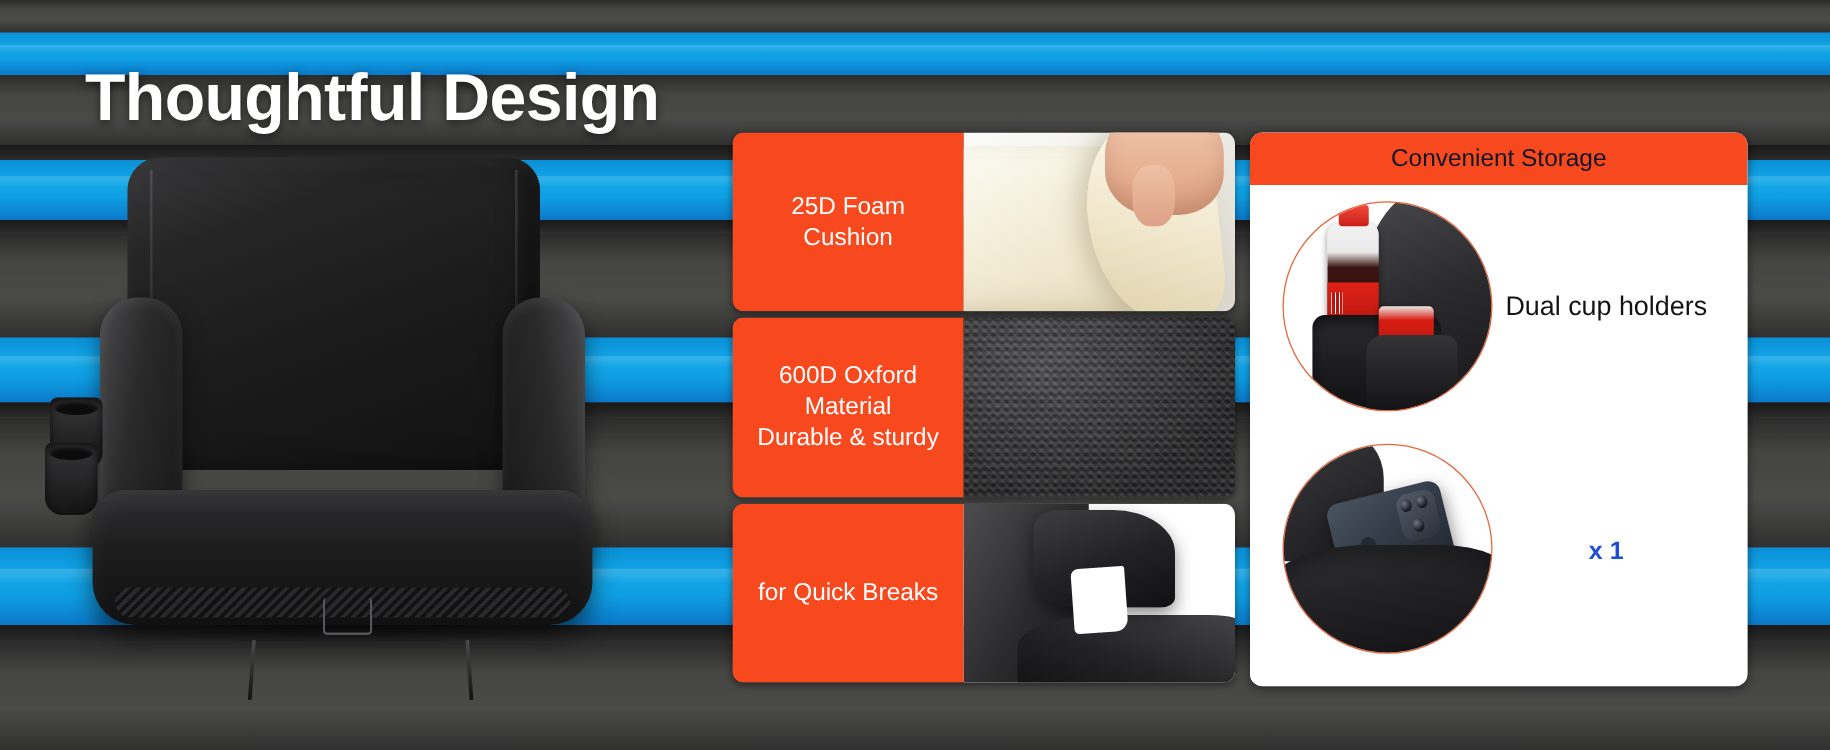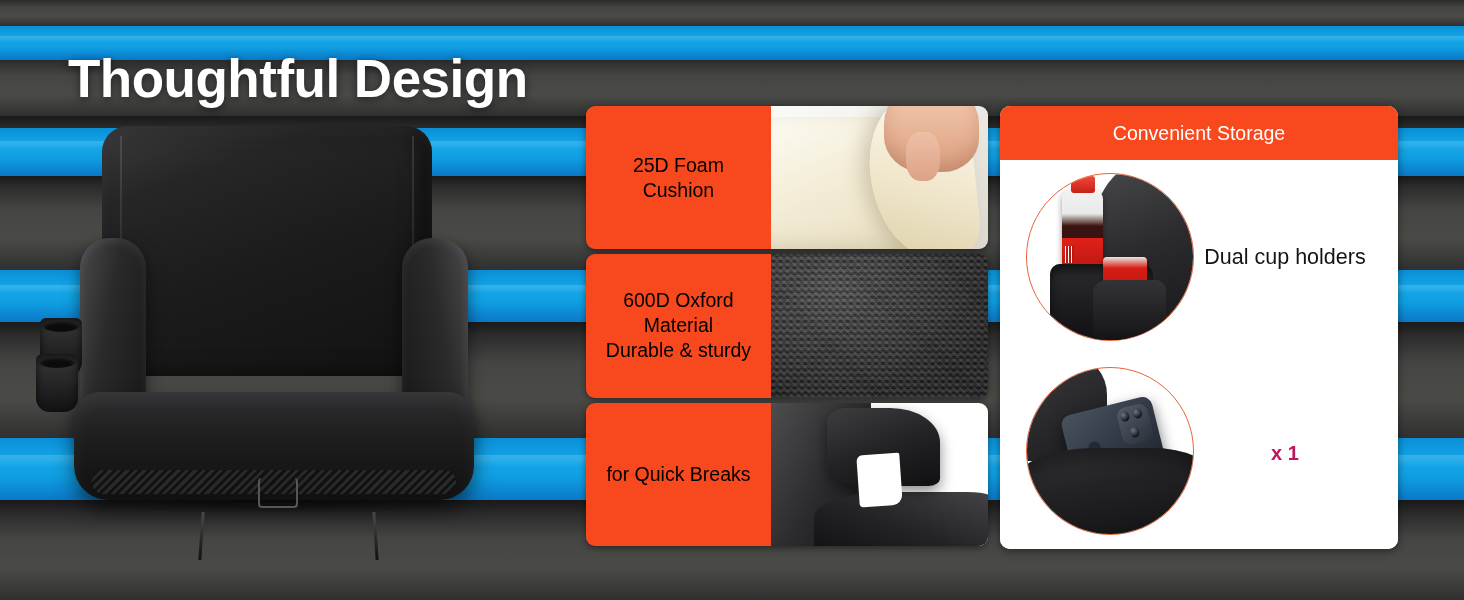--- a/index.html
+++ b/index.html
@@ -94,21 +94,21 @@
   }
 
   
   .cards{position:absolute;left:586px;top:106px;width:402px;height:440px;
          display:flex;flex-direction:column;gap:5px;}
   .card{
     position:relative;flex:1;display:flex;border-radius:9px;overflow:hidden;
     box-shadow:0 2px 6px rgba(0,0,0,.45);
   }
   .card .cap{
-    width:46%;background:#f8481e;color:#000000;
+    width:46%;background:#f8481e;color:#ffffff;
     display:flex;align-items:center;justify-content:center;text-align:center;
     font-size:19.5px;line-height:25px;padding:0 6px;box-sizing:border-box;
   }
   .card .pic{flex:1;position:relative;overflow:hidden;}
 
   
   .pic-foam{background:linear-gradient(135deg,#fafaf7 0%,#f2f1ec 40%,#ddd9cf 100%);}
   .pic-foam .foam-block{
     position:absolute;left:-6%;top:8%;width:86%;height:96%;
     border-radius:12% 34% 18% 8%;
@@ -168,38 +168,38 @@
     background:#ffffff;border-radius:6px 2px 10px 4px;transform:rotate(-4deg);
   }
 
   
   .panel{
     position:absolute;left:1000px;top:106px;width:398px;height:443px;
     border-radius:10px;overflow:hidden;background:#ffffff;
     box-shadow:0 2px 8px rgba(0,0,0,.45);
   }
   .panel-head{
-    height:54px;background:#f8481e;color:#ffffff;
+    height:42px;background:#f8481e;color:#0f172a;
     display:flex;align-items:center;justify-content:center;
     font-size:19.5px;
   }
   .panel-body{height:401px;background:#fff;position:relative;}
   .srow{position:absolute;left:0;right:0;display:flex;align-items:center;}
   .srow.r1{top:2px;height:190px;}
   .srow.r2{top:196px;height:190px;}
   .circle{
     position:relative;margin-left:26px;width:166px;height:166px;border-radius:50%;
     border:1.5px solid #e8643a;overflow:hidden;flex:none;
     background:#ffffff;
   }
   .scaption{
     flex:1;text-align:center;color:#141414;font-size:21.5px;line-height:28px;
     padding-right:22px;
   }
-  .qty{display:block;color:#be185d;font-weight:bold;font-size:20px;margin-top:4px;}
+  .qty{display:block;color:#1d4ed8;font-weight:bold;font-size:20px;margin-top:4px;}
 
   
   .ph-cup .seat-side{
     position:absolute;left:38%;top:-6%;width:70%;height:112%;
     border-radius:44% 16% 12% 40%;
     background:linear-gradient(160deg,#4a4a4d 0%,#2b2b2e 45%,#141416 100%);
   }
   .ph-cup .pocket{
     position:absolute;left:14%;bottom:-10%;width:62%;height:56%;
     border-radius:10px 12px 22px 22px;

